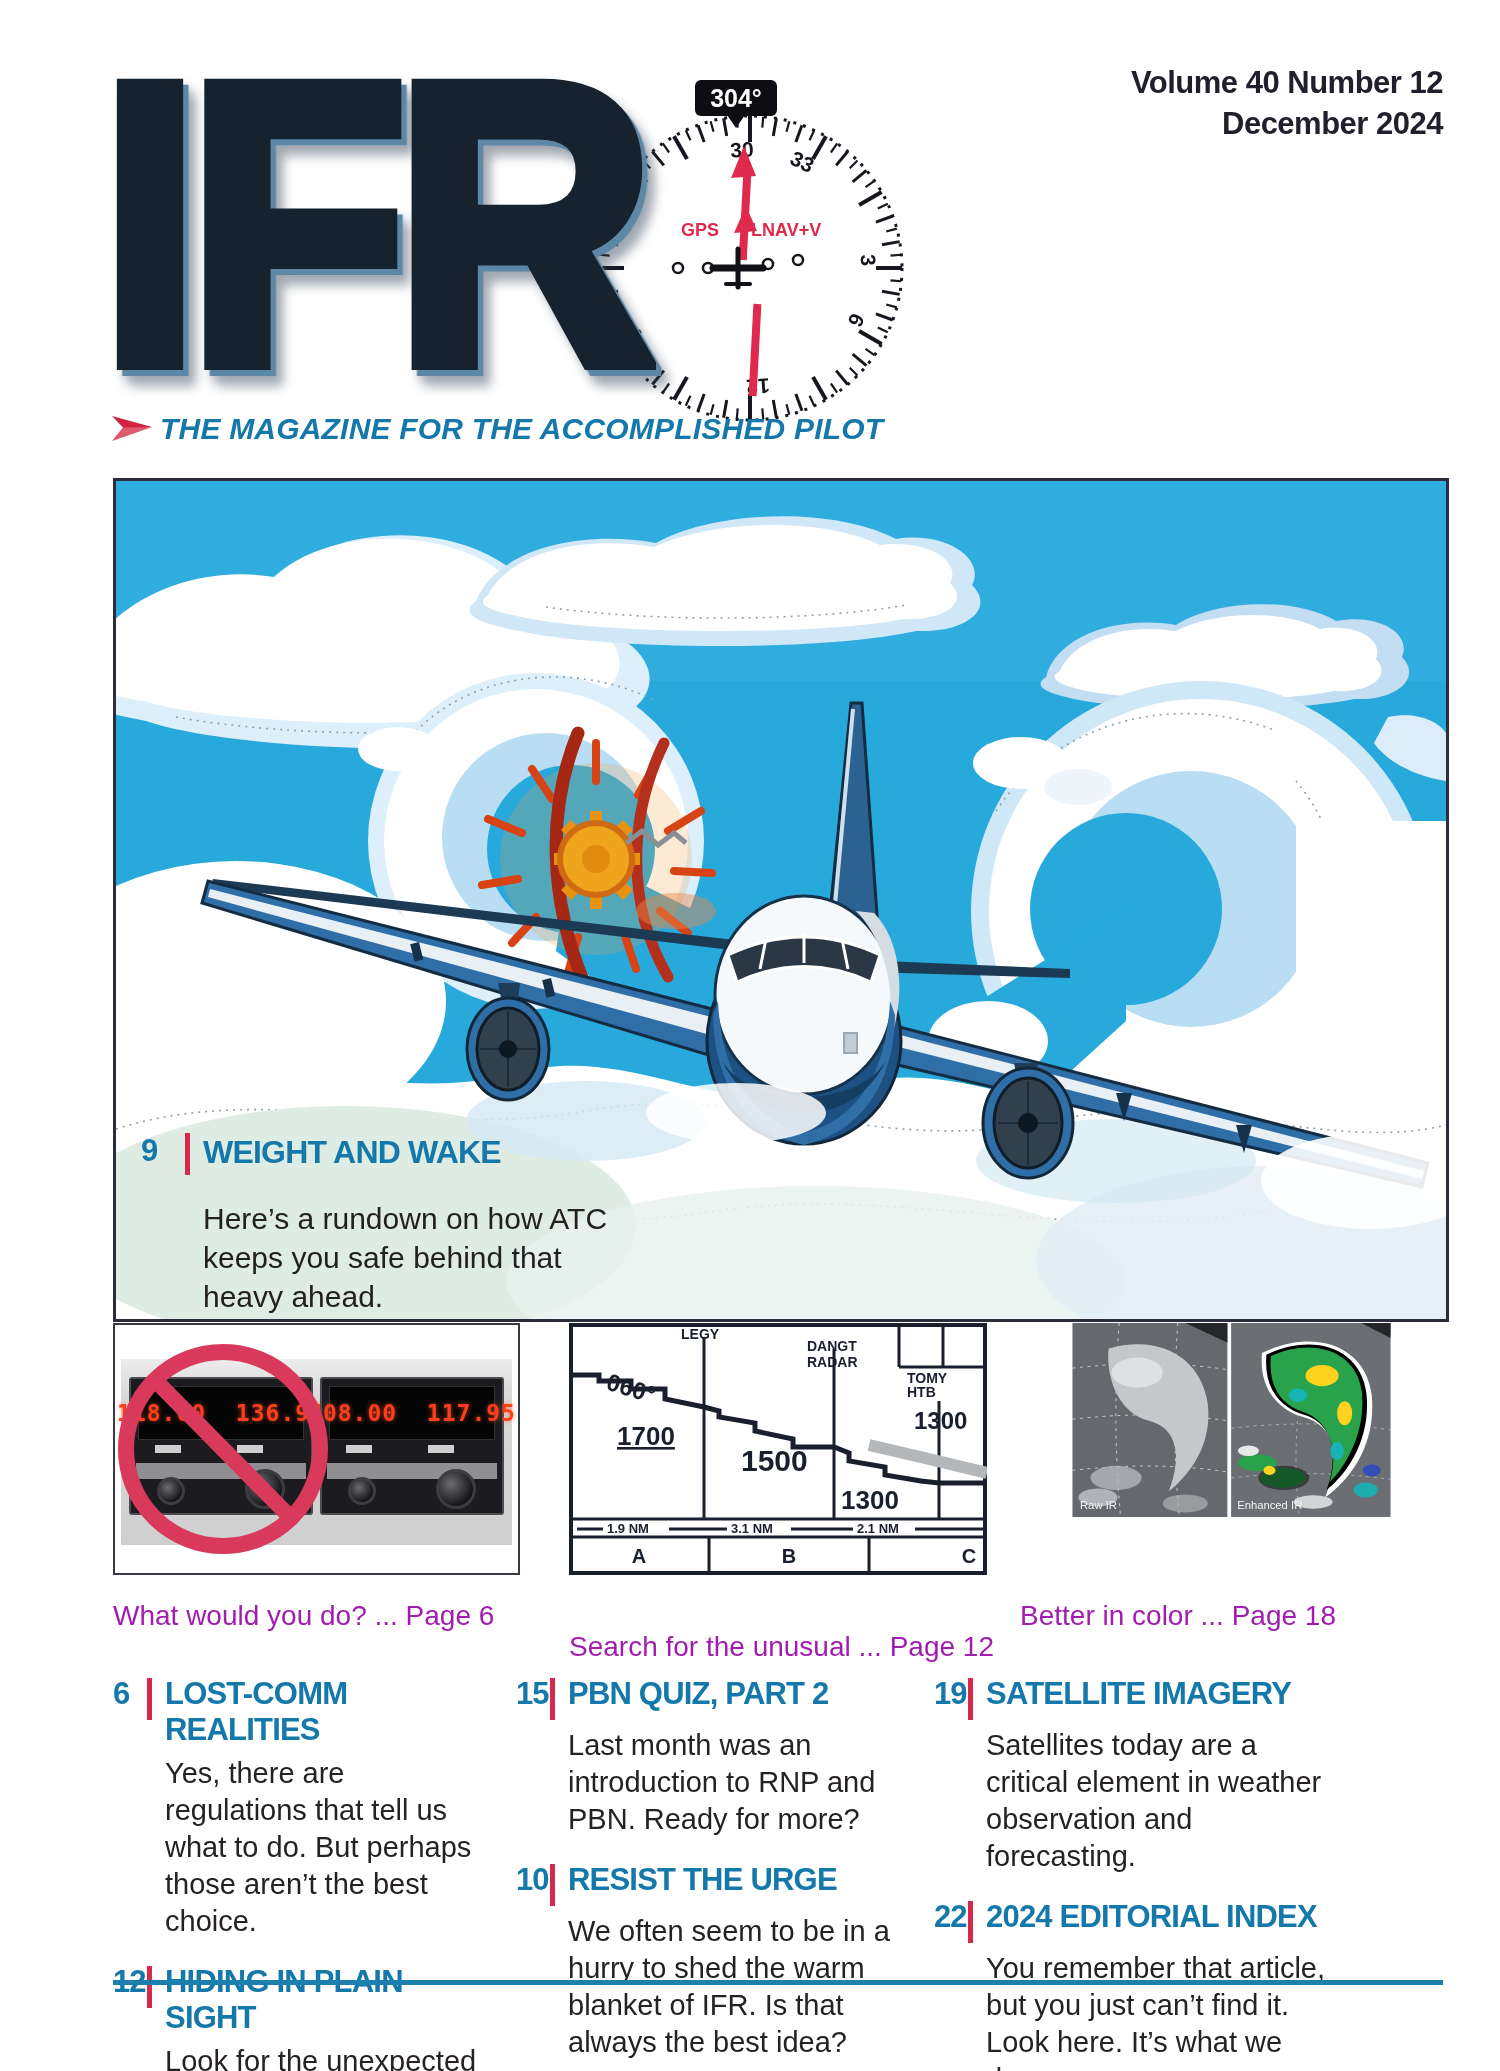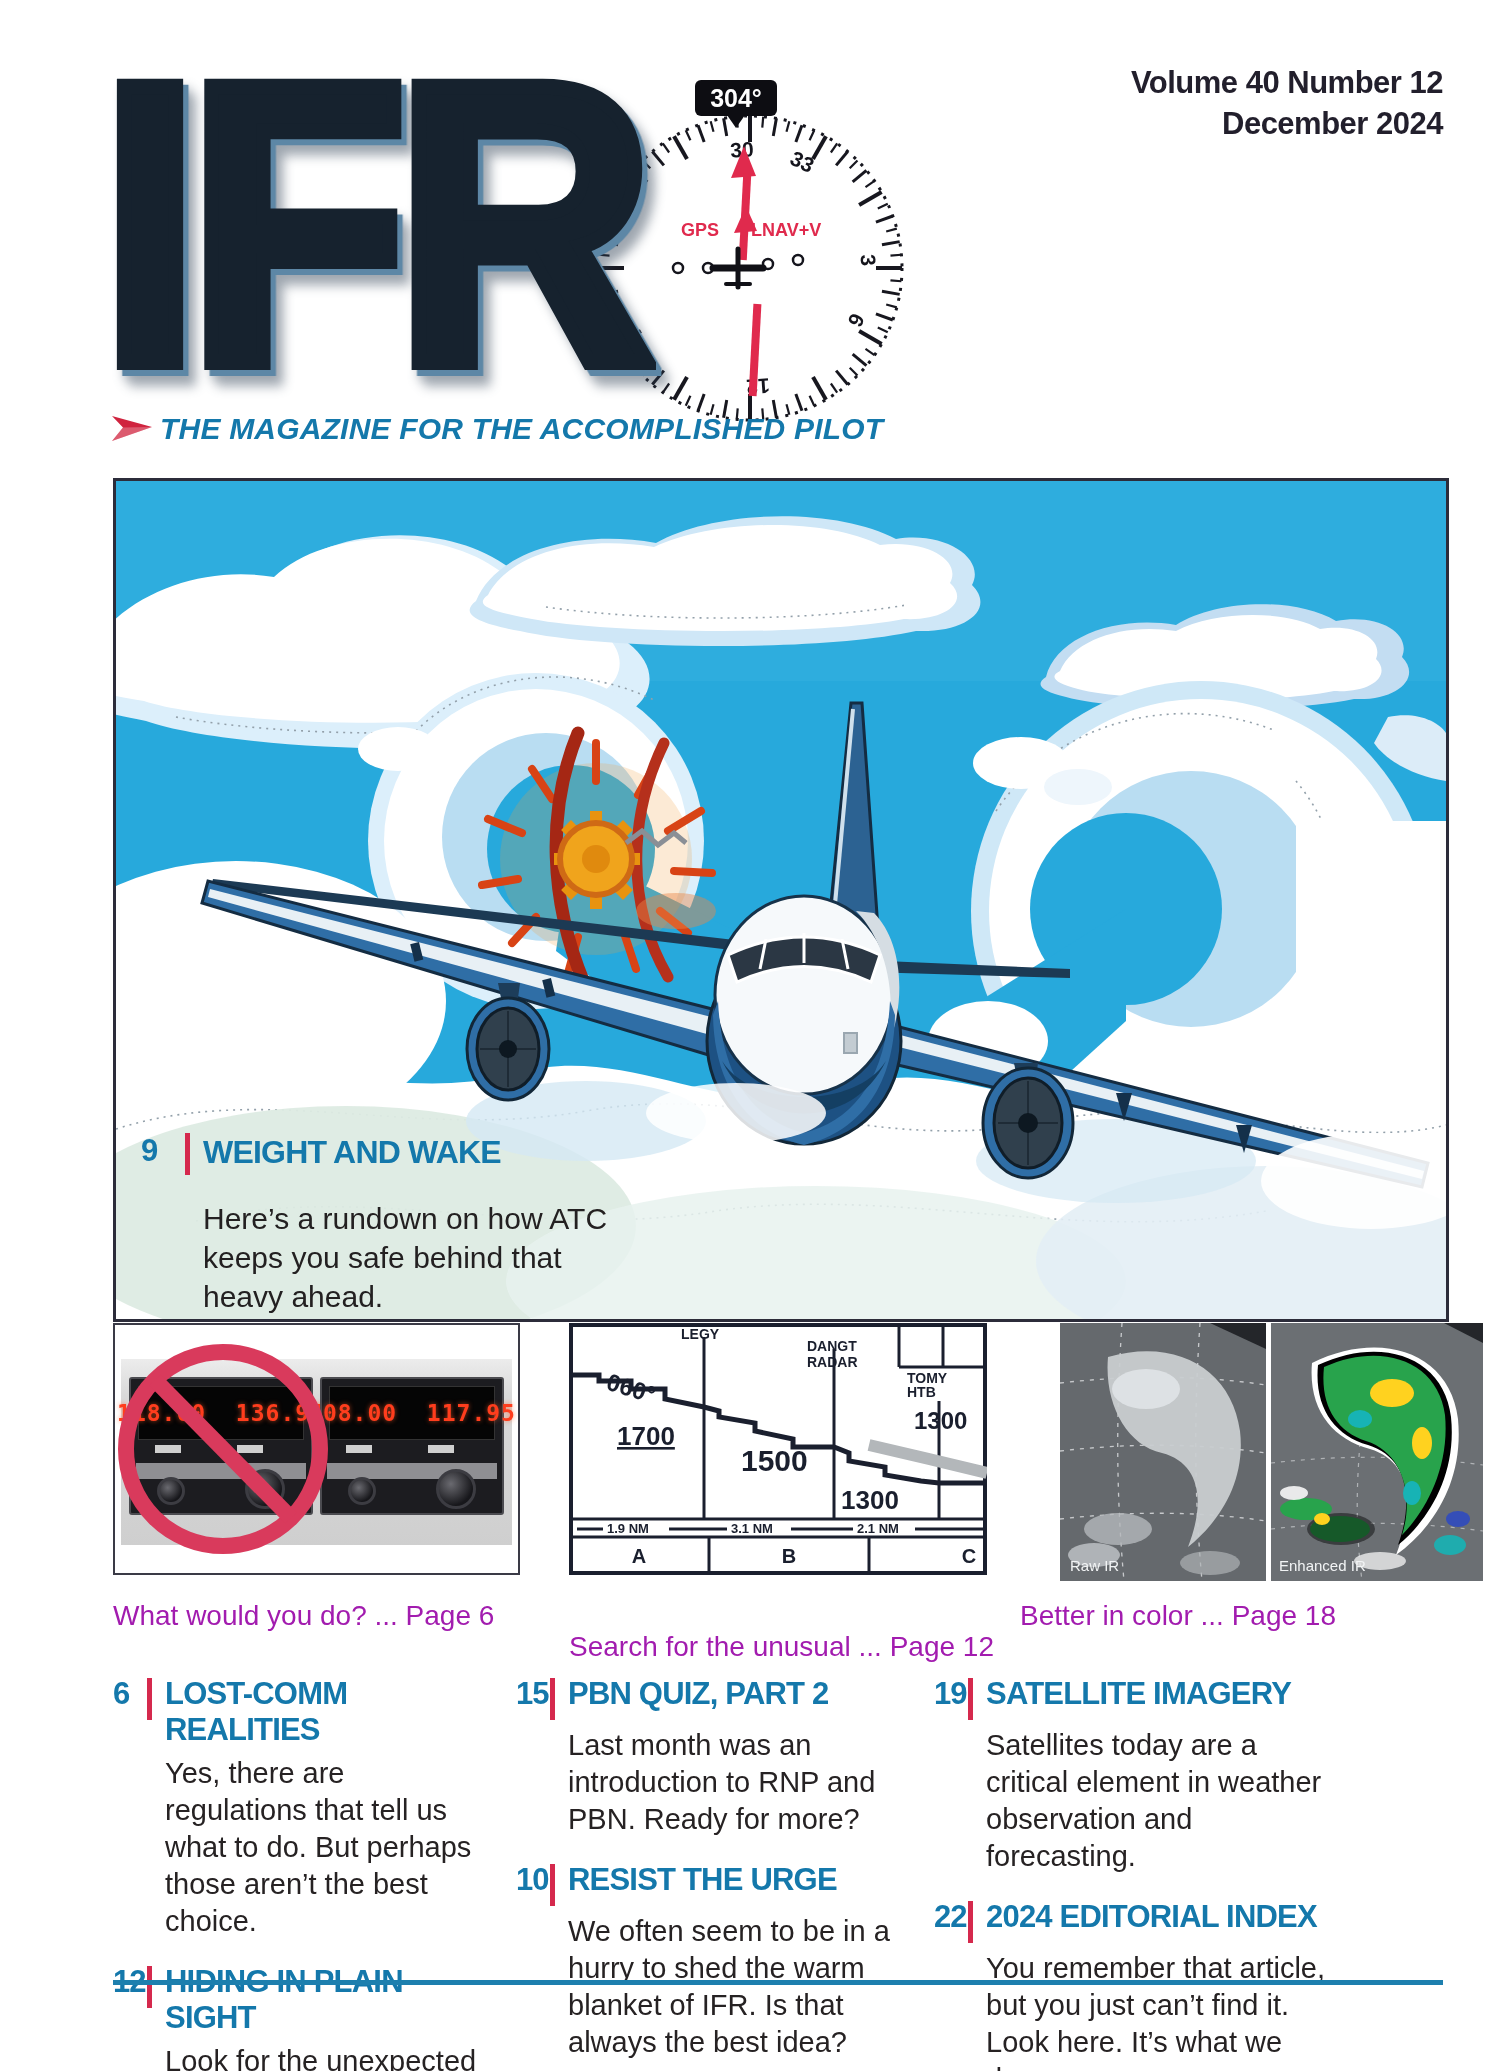--- a/index.html
+++ b/index.html
@@ -32,21 +32,21 @@
   .fc-head{display:flex;align-items:flex-start;}
   .fc-num{width:34px;font-size:31px;font-weight:bold;color:#1478ab;}
   .fc-bar{width:5px;height:42px;background:#d5294d;margin:0 13px 0 10px;}
   .fc-title{font-size:32px;font-weight:bold;color:#1478ab;letter-spacing:-0.8px;padding-top:1px;}
   .fc-body{margin-left:62px;margin-top:24px;font-size:30px;line-height:39px;color:#232021;}
 
   
   .thumb{position:absolute;background:#fff;}
   .thumb1{left:113px;top:1323px;width:403px;height:248px;border:2px solid #3a3a46;}
   .thumb2{left:569px;top:1323px;width:418px;height:252px;}
-  .thumb3{left:1060px;top:1323px;width:423px;height:258px;}
+  .thumb3{left:1020px;top:1323px;width:423px;height:194px;}
   .thumb svg{display:block;width:100%;height:100%;}
   .thumb-caption{position:absolute;font-size:28px;color:#a21caf;}
   .cap1{left:113px;top:1600px;}
   .cap2{left:569px;top:1631px;}
   .cap3{left:1020px;top:1600px;}
 
   
   .radio-photo{position:absolute;left:6px;top:34px;right:6px;height:186px;
                background:linear-gradient(180deg,#ececec 0%,#d9d9d9 20%,#cfcfcf 100%);}
   .radio-panel{position:absolute;left:8px;top:18px;right:8px;height:138px;display:flex;gap:7px;}

